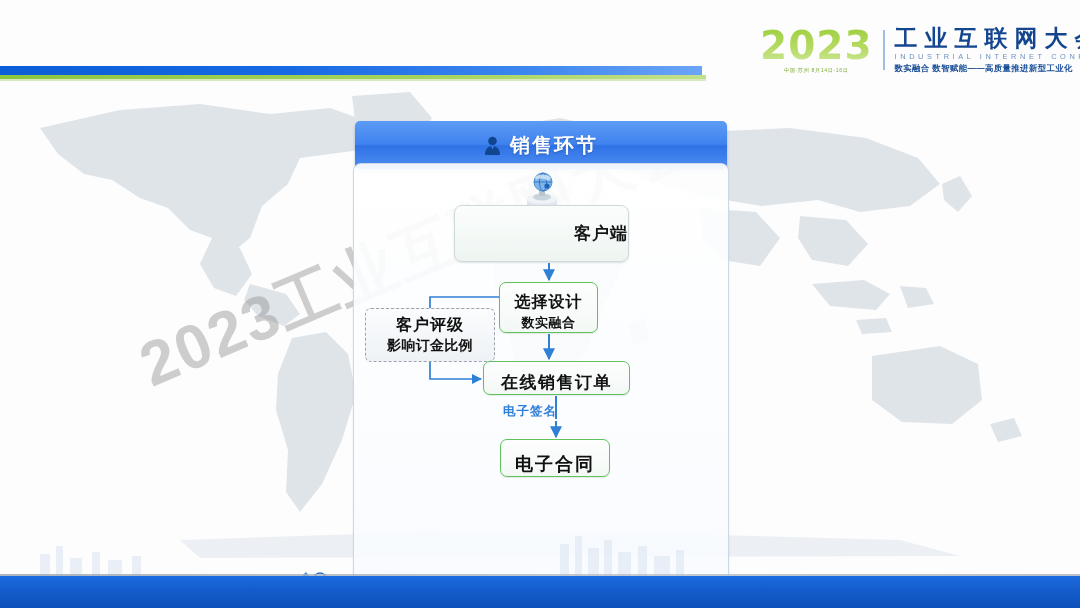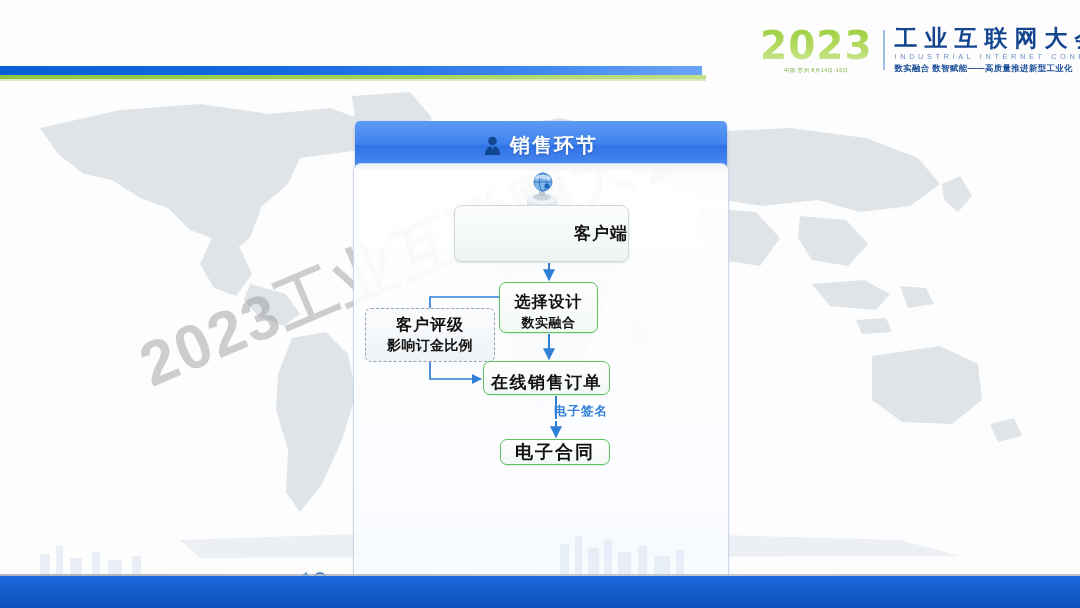--- a/index.html
+++ b/index.html
@@ -129,37 +129,37 @@
   .node-green{
     border:1.6px solid #5fc25f;border-radius:7px;
     background:linear-gradient(180deg,#fdfefd 0%,#f3f8f5 100%);
     display:flex;flex-direction:column;align-items:center;justify-content:flex-end;
     box-shadow:0 1px 1px rgba(120,160,130,.18);
   }
   .node-design{left:146px;top:119px;width:99px;height:51px;}
   .node-design .l1{font-size:16px;font-weight:700;color:#111;letter-spacing:1px;}
   .node-design .l2{font-size:13px;font-weight:700;color:#111;margin-top:1px;letter-spacing:.5px;}
 
-  .node-order{left:130px;top:198px;width:127px;height:34px;}
+  .node-order{left:130px;top:198px;width:147px;height:34px;}
   .node-order .l1{font-size:17px;font-weight:700;color:#111;letter-spacing:1.5px;}
 
-  .node-contract{left:147px;top:276px;width:110px;height:26px;}
+  .node-contract{left:147px;top:276px;width:110px;height:38px;}
   .node-contract .l1{font-size:18px;font-weight:700;color:#111;letter-spacing:2px;}
 
   .node-rating{
     left:12px;top:145px;width:130px;height:54px;
     border:1.6px dashed #9aa3ad;border-radius:6px;
     background:linear-gradient(180deg,#fbfcfd 0%,#eef2f6 100%);
     display:flex;flex-direction:column;align-items:center;justify-content:center;
   }
   .node-rating .l1{font-size:16px;font-weight:700;color:#111;letter-spacing:1px;}
   .node-rating .l2{font-size:14px;font-weight:700;color:#111;margin-top:1px;letter-spacing:.3px;}
 
   .edge-label{
-    position:absolute;left:150px;top:240px;width:105px;text-align:right;
+    position:absolute;left:150px;top:240px;width:105px;text-align:left;
     font-size:12.5px;font-weight:700;color:#2f7fd6;letter-spacing:1px;
   }
 
   
   .footer{
     position:absolute;left:0;bottom:0;width:1080px;height:32px;
     background:linear-gradient(180deg,#1c6ce0 0%,#145ccb 45%,#0f51bb 100%);
   }
   .footer-line{
     position:absolute;left:0;bottom:32px;width:1080px;height:2px;

